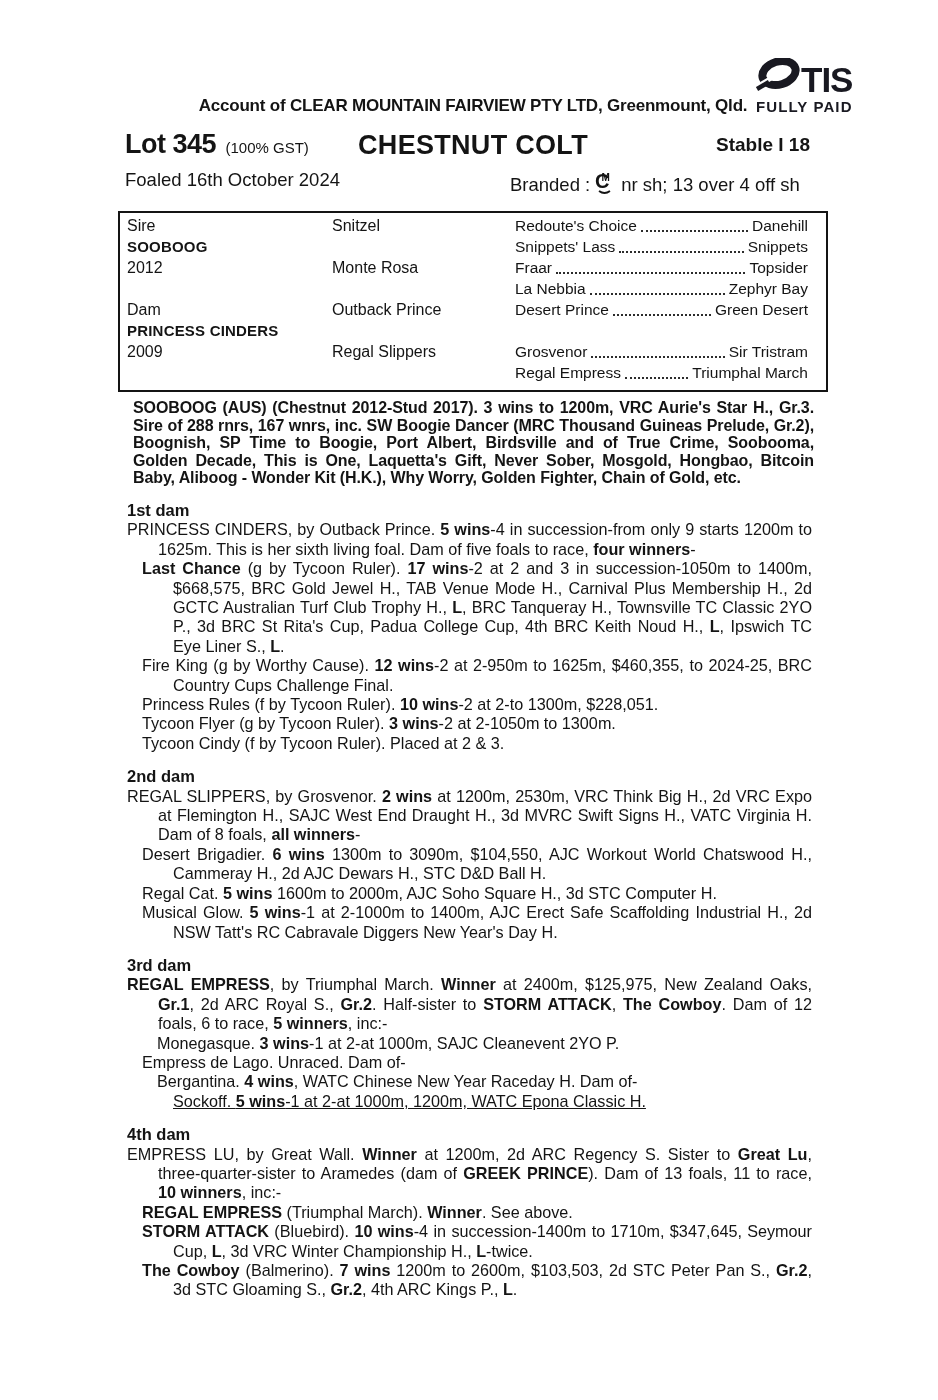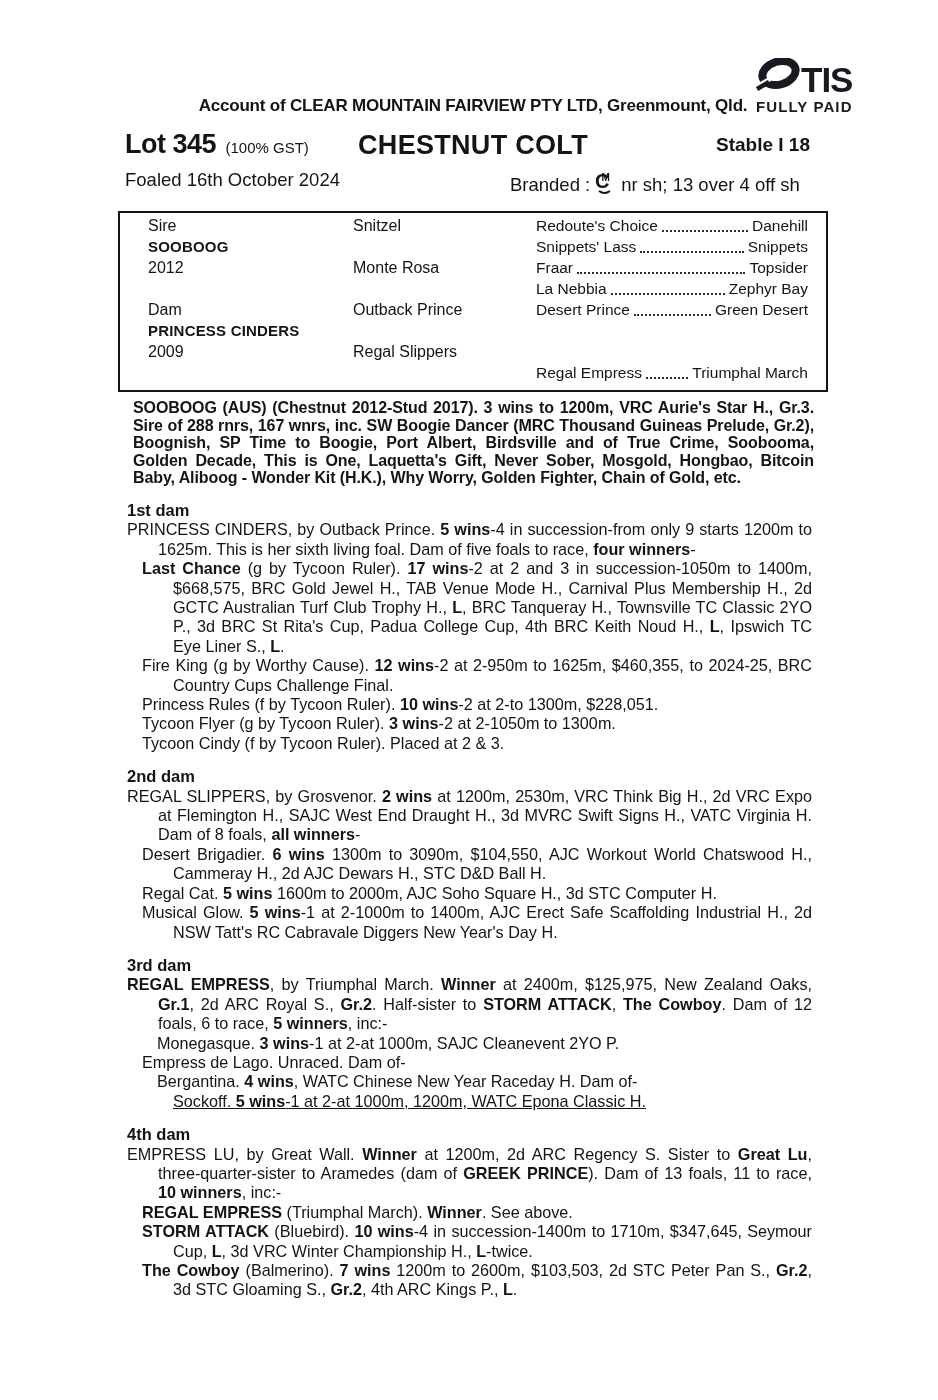--- a/index.html
+++ b/index.html
@@ -23,21 +23,21 @@
   .lot-gst{font-size:15px;margin-left:5px;}
   .lot-title{text-align:center;font-size:27px;font-weight:bold;letter-spacing:0.3px;line-height:33px;}
   .stable{position:absolute;right:18px;top:5px;font-size:19px;font-weight:bold;}
   .foalline{display:flex;margin-top:7px;font-size:18.5px;}
   .foaled{width:385px;padding-left:7px;}
   .branded{display:flex;align-items:center;gap:5px;white-space:nowrap;}
 
   
   .ped{margin-top:10px;border:2px solid #141414;padding:4px 18px 5px 7px;}
   .ped-row{display:flex;align-items:baseline;min-height:21px;}
-  .c1{width:205px;font-size:16px;flex-shrink:0;margin-left:21px;}
+  .c1{width:205px;font-size:16px;flex-shrink:0;}
   .c1.big{font-size:15px;font-weight:bold;letter-spacing:0.2px;}
   .c2{width:183px;font-size:16px;flex-shrink:0;}
   .c3{flex:1;display:flex;align-items:flex-end;font-size:15.5px;}
   .c3 .nm{white-space:nowrap;}
   .leader{flex:1;border-bottom:2px dotted #2c2c2c;margin:0 4px 3px 4px;min-width:12px;}
 
   
   .sire{margin:7px 0 0;padding:0 14px 0 15px;font-weight:bold;font-size:16px;
         line-height:17.6px;text-align:justify;letter-spacing:-0.1px;}
 
@@ -145,20 +145,25 @@
               <span class="nm">Green Desert</span>
             </div>
           </div>
           <div class="ped-row">
             <div class="c1 big">PRINCESS CINDERS</div>
             <div class="c2"></div>
           </div>
           <div class="ped-row">
             <div class="c1">2009</div>
             <div class="c2">Regal Slippers</div>
+            <div class="c3">
+              <span class="nm">Grosvenor</span>
+              <span class="leader"></span>
+              <span class="nm">Sir Tristram</span>
+            </div>
           </div>
           <div class="ped-row">
             <div class="c1"></div>
             <div class="c2"></div>
             <div class="c3">
               <span class="nm">Regal Empress</span>
               <span class="leader"></span>
               <span class="nm">Triumphal March</span>
             </div>
           </div>

